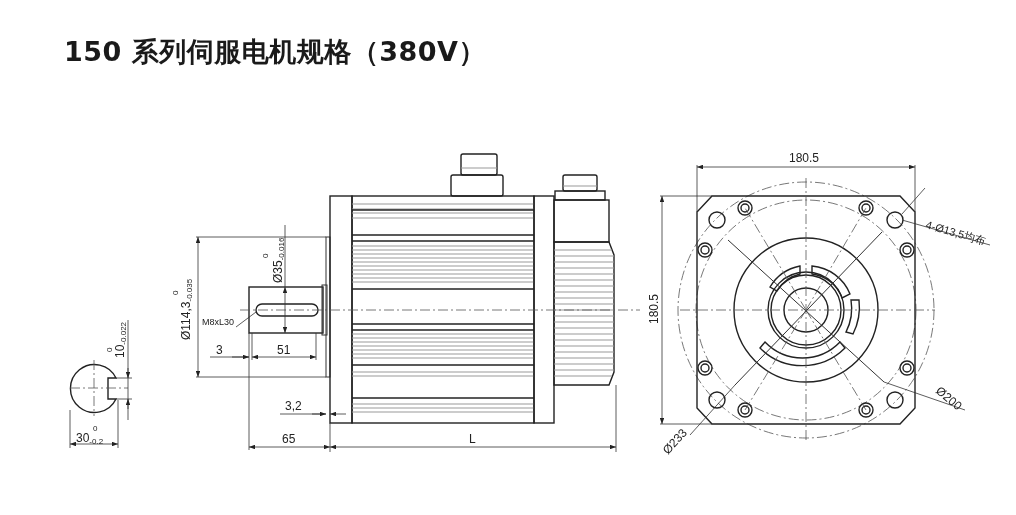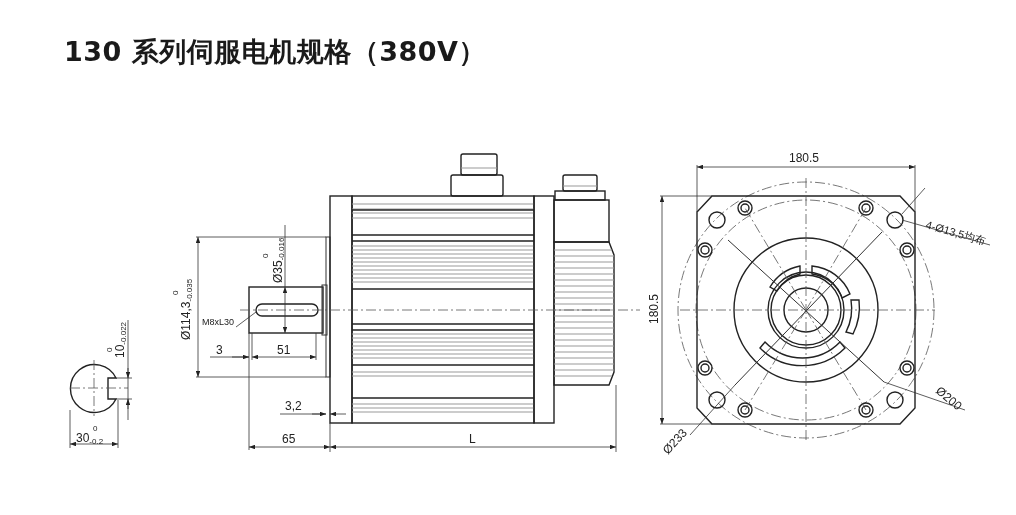--- a/index.html
+++ b/index.html
@@ -10,21 +10,21 @@
   .thk { stroke:#222; stroke-width:1.4; fill:none; }
   .gry { stroke:#999; stroke-width:1; fill:none; }
   .dash { stroke:#555; stroke-width:0.8; fill:none; stroke-dasharray:10 3 2 3; }
   .dim { stroke:#333; stroke-width:0.8; fill:none; }
   .txt { font-family:"Liberation Sans Narrow","Liberation Sans", sans-serif; font-size:12px; fill:#222; }
   .sm { font-size:8px; }
 </style>
 </head>
 <body>
 
-<div class="title">130 系列伺服电机规格（380V）</div>
+<div class="title">150 系列伺服电机规格（380V）</div>
 
 <svg width="1016" height="515" viewBox="0 0 1016 515">
   <defs>
     <marker id="ar" markerWidth="8" markerHeight="6" refX="8" refY="3" orient="auto-start-reverse">
       <path d="M0,0 L8,3 L0,6 Z" fill="#222"></path>
     </marker>
     <pattern id="hatch" width="6" height="6" patternUnits="userSpaceOnUse" patternTransform="rotate(45)">
       <line x1="0" y1="0" x2="0" y2="6" stroke="#555" stroke-width="0.8"></line>
     </pattern>
   </defs>

